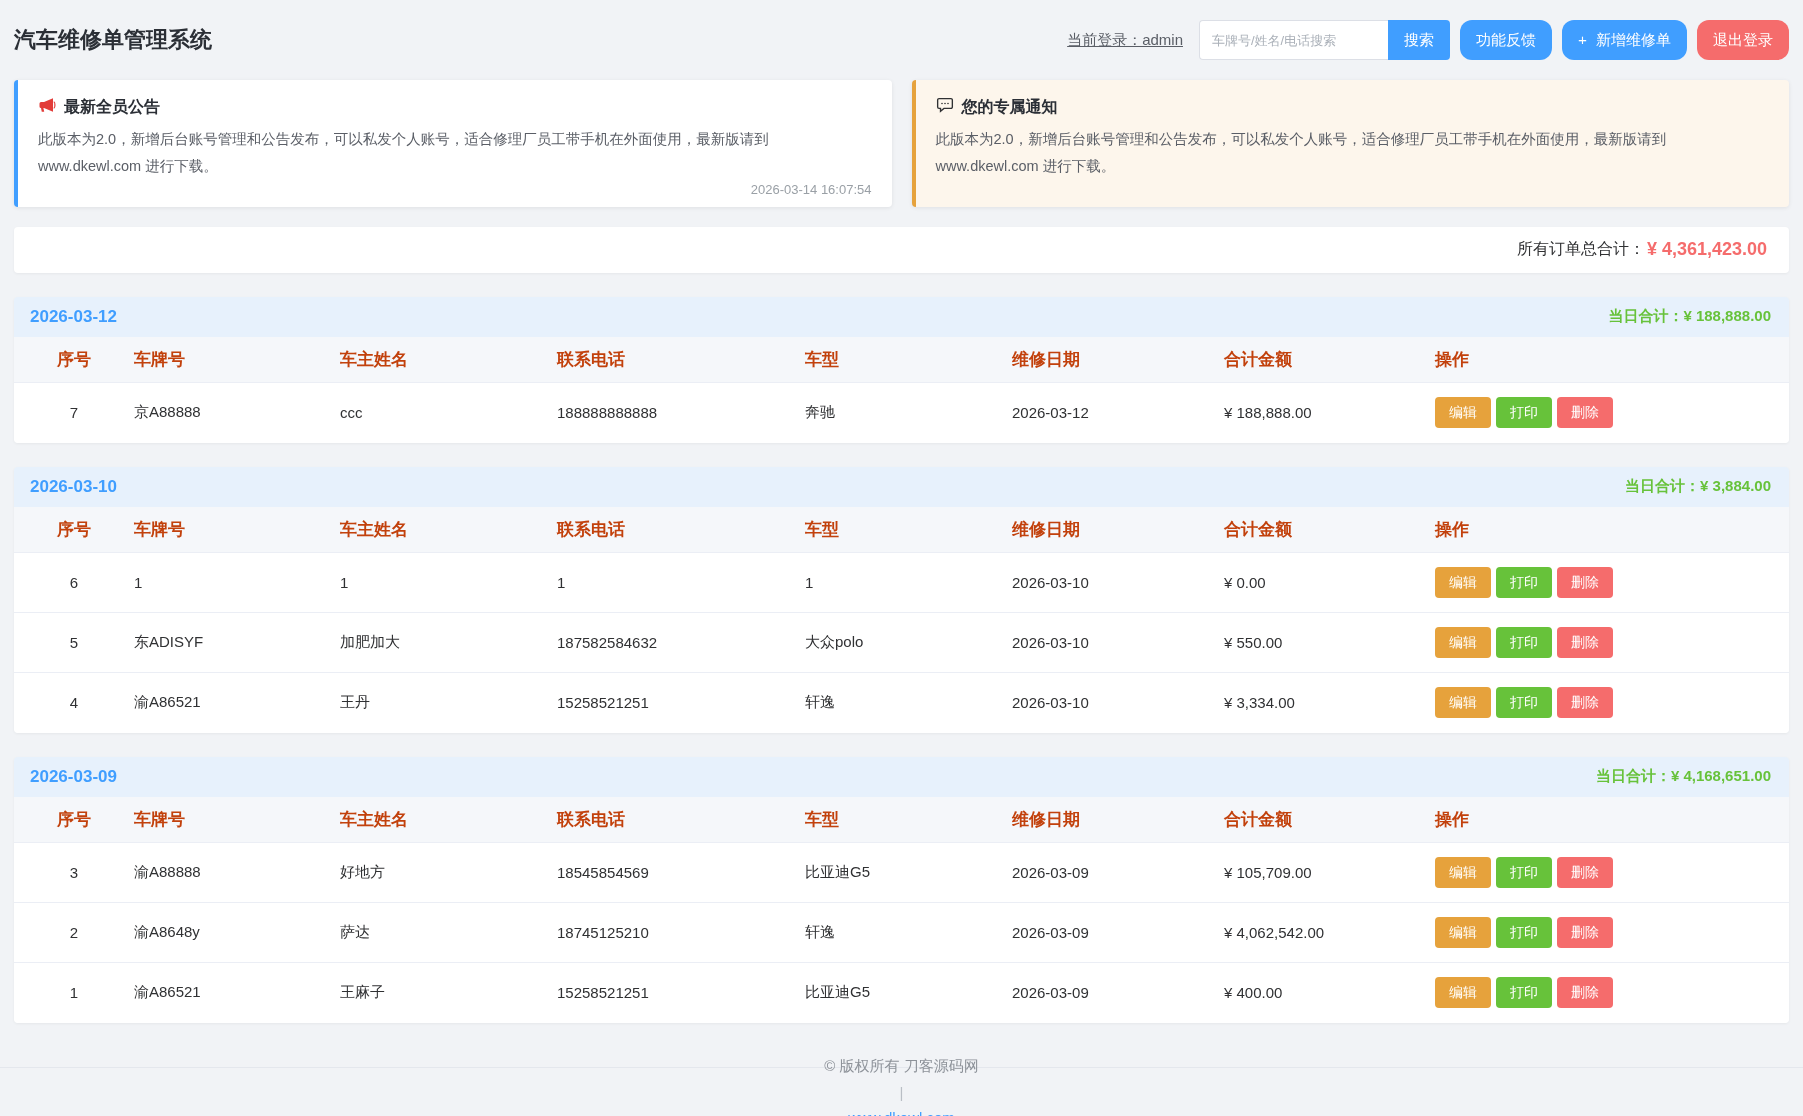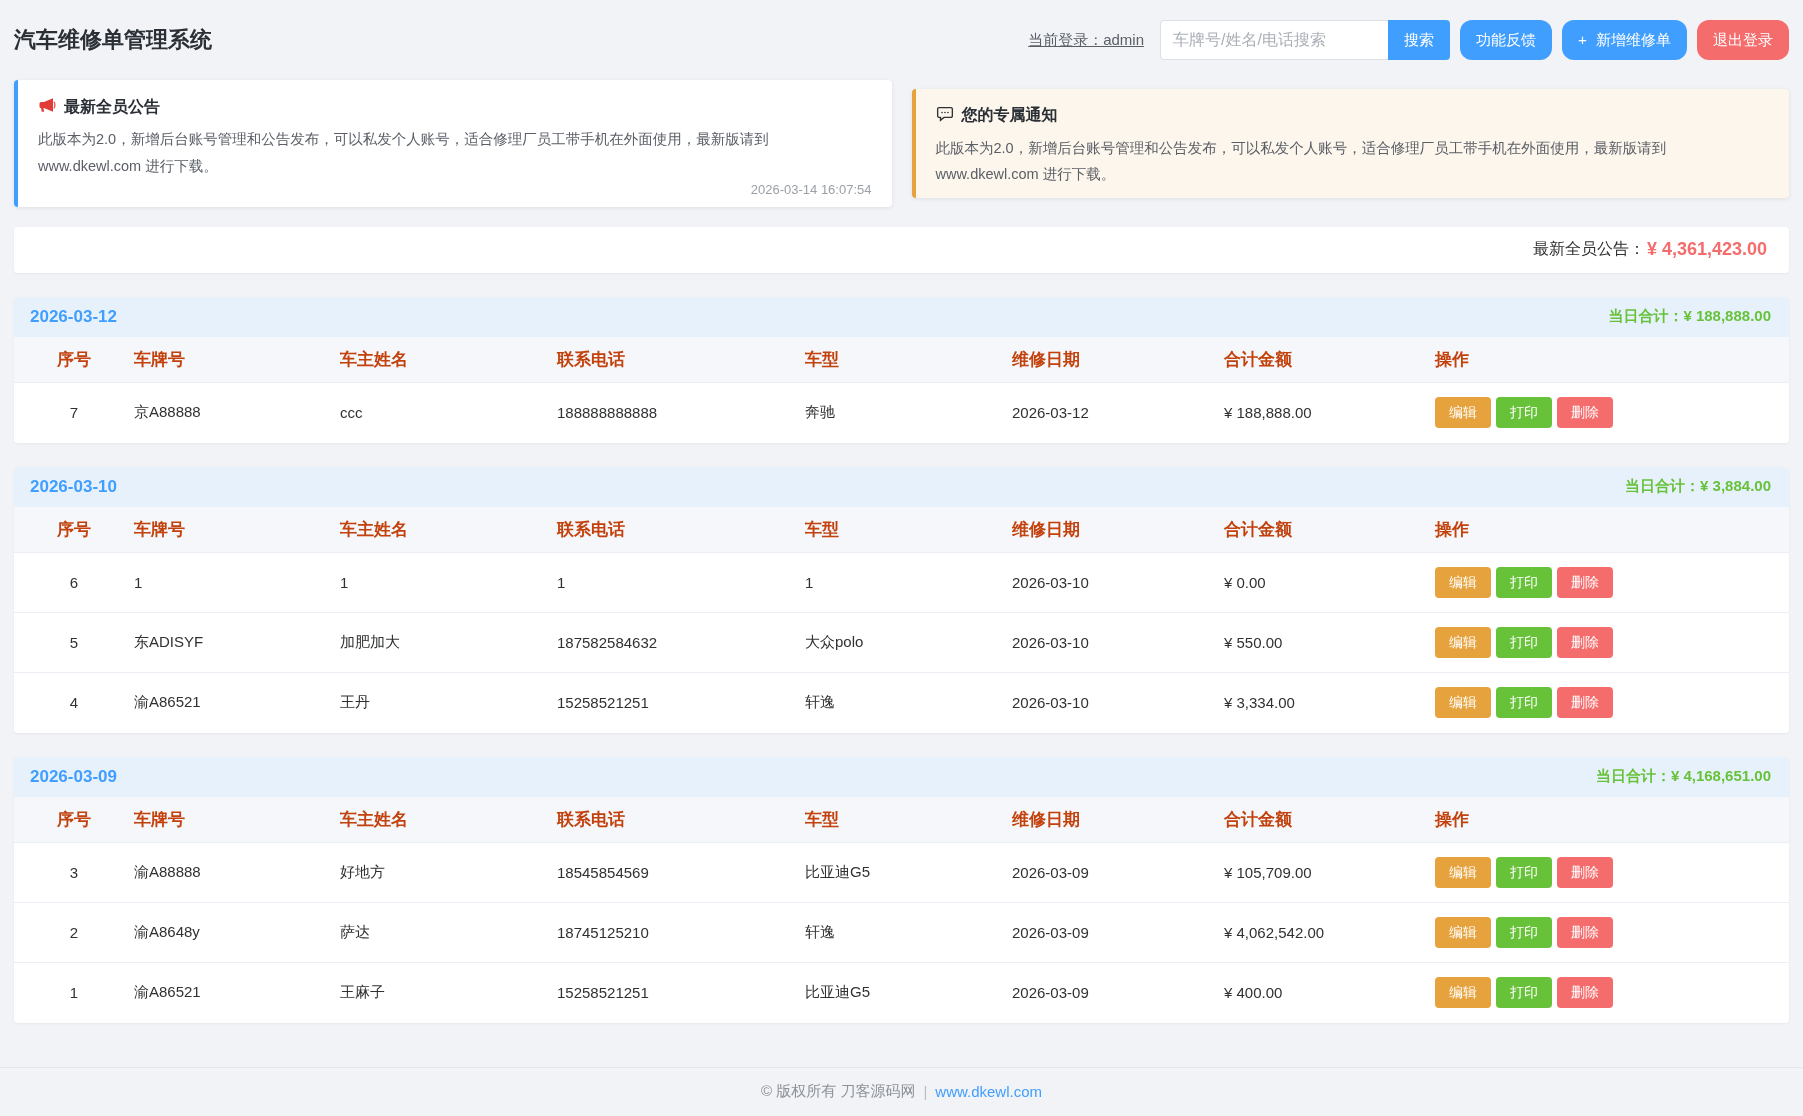--- a/index.html
+++ b/index.html
@@ -12,35 +12,35 @@
   }
   .page { padding: 8px 14px; }
 
   
   .topbar { height: 64px; display: flex; align-items: center; justify-content: space-between; }
   .page-title { font-size: 22px; font-weight: bold; color: #2b2f36; }
   .top-right { display: flex; align-items: center; gap: 10px; }
   .login-status { font-size: 15px; color: #5a5e66; margin-right: 6px; text-decoration: underline; }
   .search-group { display: flex; }
   .search-input {
-    width: 228px; height: 40px; border: 1px solid #dcdfe6; border-right: none;
-    border-radius: 4px 0 0 4px; padding: 0 12px; font-size: 16px;
+    width: 189px; height: 40px; border: 1px solid #dcdfe6; border-right: none;
+    border-radius: 4px 0 0 4px; padding: 0 12px; font-size: 13px;
     color: #606266; background: #fff; outline: none;
   }
   .search-input::placeholder { color: #aab0b8; }
   .btn {
     height: 40px; padding: 0 16px; border: none; border-radius: 12px;
     color: #fff; font-size: 15px; cursor: pointer; white-space: nowrap;
   }
   .btn-search { border-radius: 0 4px 4px 0; }
   .btn-blue { background: #409eff; font-family: Liberation Mono, monospace; }
   .btn-red { background: #f56c6c; }
 
   
-  .notices { display: flex; gap: 20px; margin-top: 8px; align-items: center; }
+  .notices { display: flex; gap: 20px; margin-top: 8px; }
   .notice {
     flex: 1; border-radius: 4px; padding: 16px 20px 10px 20px;
     box-shadow: 0 1px 4px rgba(0,0,0,.08);
   }
   .notice-announcement { background: #ffffff; border-left: 4px solid #409eff; }
   .notice-personal { background: #fdf6ec; border-left: 4px solid #e6a23c; }
   .notice-title { display: flex; align-items: center; gap: 8px; font-size: 16px; font-weight: bold; color: #2b2f36; }
   .notice-title svg { flex: 0 0 auto; }
   .notice-body { margin-top: 8px; font-size: 14.5px; line-height: 1.85; color: #5a5e66; }
   .notice-time { text-align: right; font-size: 13px; color: #9aa0a6; margin-top: 2px; }
@@ -81,21 +81,21 @@
     color: #fff; font-size: 14px; margin-right: 5px; cursor: pointer;
   }
   .act-edit { background: #e6a23c; text-align: right; }
   .act-print { background: #67c23a; }
   .act-delete { background: #f56c6c; }
 
   
   .footer {
     margin-top: 36px; border-top: 1px solid #e4e7ed; height: 48px;
     display: flex; align-items: center; justify-content: center;
-    font-size: 15px; color: #8d9299; gap: 8px;
+    font-size: 15px; color: #8d9299; gap: 8px; flex-direction: column;
   }
   .footer a { color: #409eff; text-decoration: none; }
   .footer .sep { color: #b9bec5; }
 </style>
 </head>
 <body>
 
 <div class="page">
 
   <div class="topbar">
@@ -136,21 +136,21 @@
               <circle cx="16" cy="10" r="1.1" fill="#303133"></circle>
             </svg>
         </span>
         <span>您的专属通知</span>
       </div>
       <div class="notice-body">此版本为2.0，新增后台账号管理和公告发布，可以私发个人账号，适合修理厂员工带手机在外面使用，最新版请到 www.dkewl.com 进行下载。</div>
     </div>
   </div>
 
   <div class="summary-bar">
-    <span class="summary-label">最新全员公告：</span>
+    <span class="summary-label">所有订单总合计：</span>
     <span class="summary-amount">¥ 4,361,423.00</span>
   </div>
 
   <div class="group">
     <div class="group-header">
       <span class="group-date">2026-03-12</span>
       <span class="group-total">
         <span>当日合计：</span><span>¥ 188,888.00</span>
       </span>
     </div>

